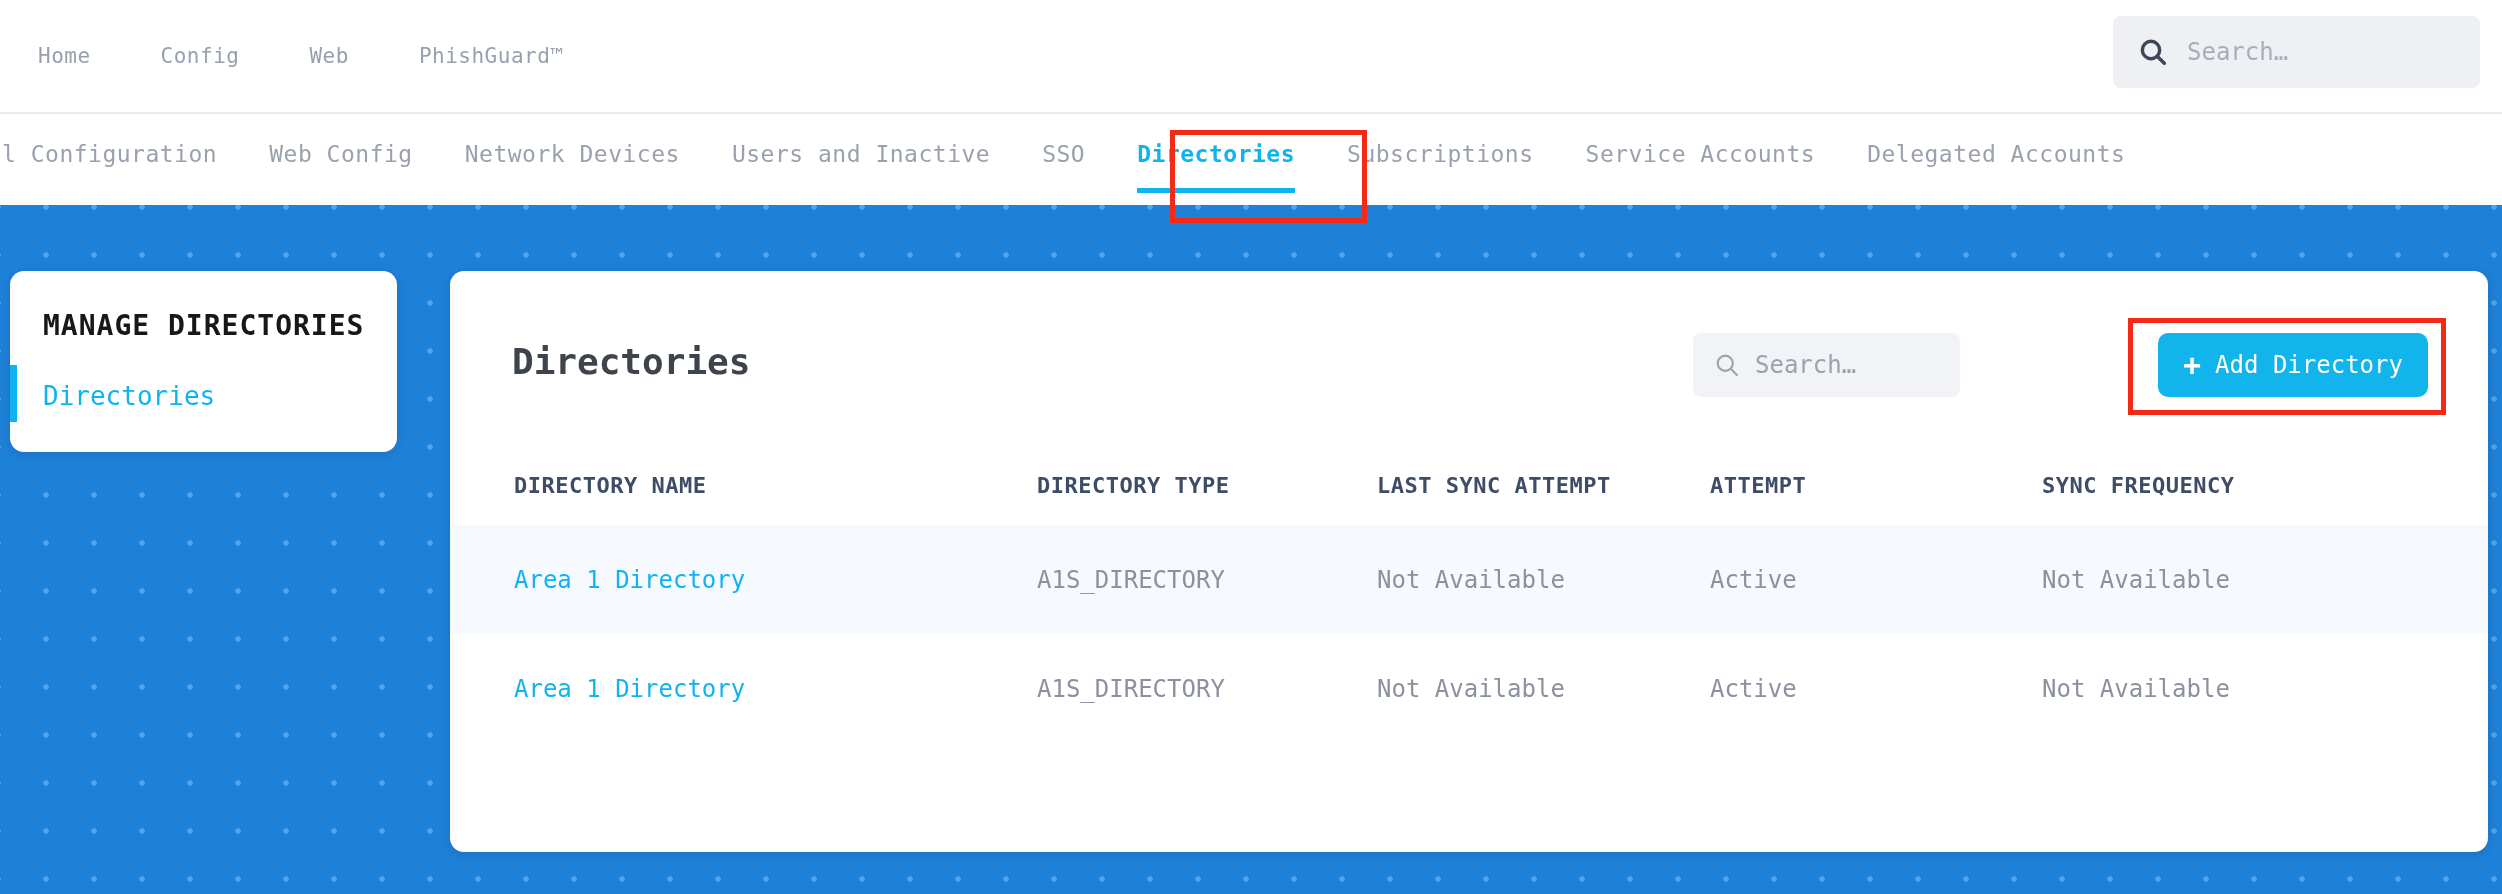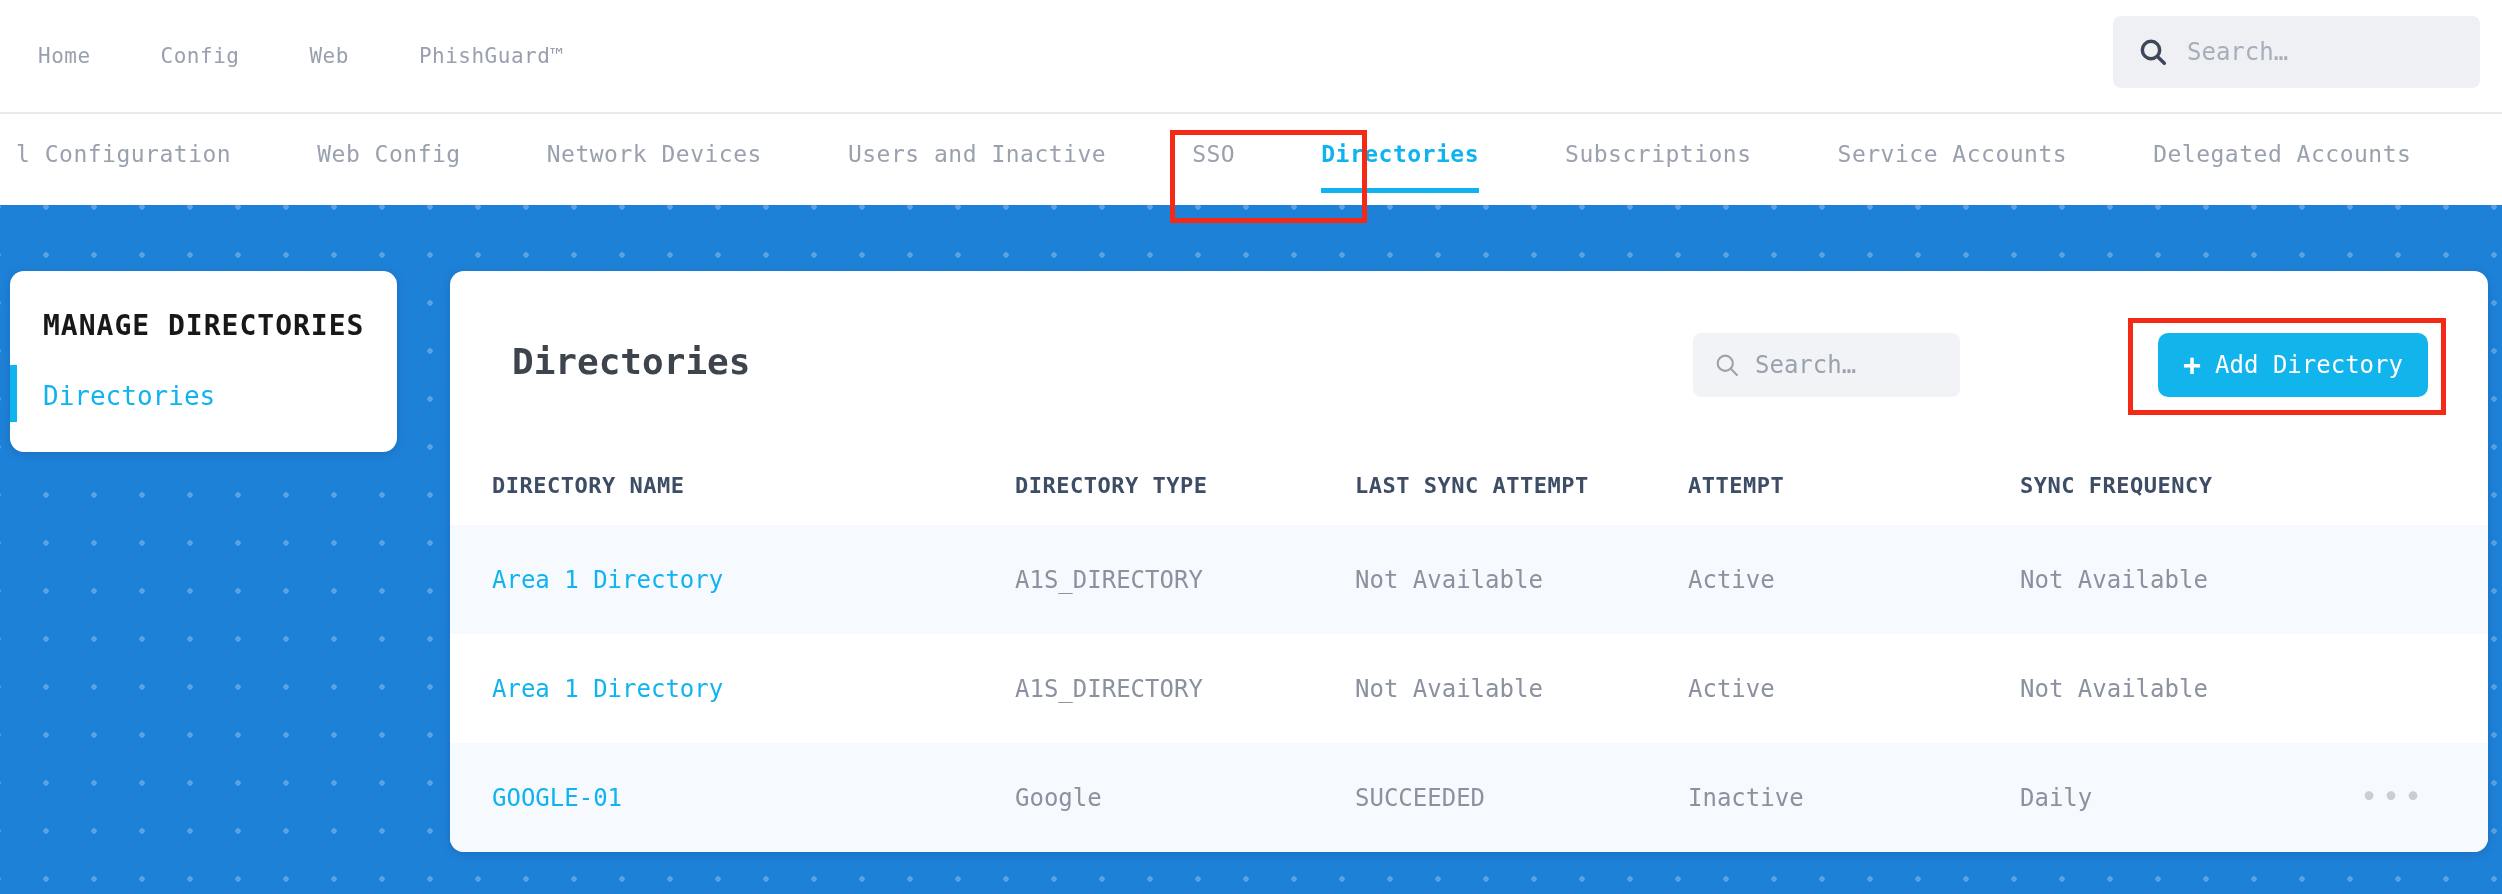--- a/index.html
+++ b/index.html
@@ -33,23 +33,22 @@
   .topsearch input {
     border:none; outline:none; background:transparent;
     font-family:inherit; font-size:24px; color:#5a6170; width:250px;
   }
   .topsearch input::placeholder { color:#a6adbb; }
 
   
   .tabsbar {
     position:absolute; left:0; top:112px; width:2502px; height:81px;
     background:#ffffff; border-top:2px solid #e9ebef;
-    display:flex; align-items:stretch; gap:86px; z-index:3;
+    display:flex; align-items:stretch; gap:52px; z-index:3;
     overflow:hidden;
-    padding-left:14px;
   }
   .tab {
     position:relative; display:flex; align-items:center; height:100%;
     font-size:23px; color:#9aa1ae; letter-spacing:0.5px;
     white-space:nowrap; cursor:pointer;
   }
   .tab:first-child { margin-left:2px; }
   .tab.active { color:#0fb3ef; font-weight:bold; }
   .tab.active::after {
     content:""; position:absolute; left:0; right:0; bottom:0; height:5px;
@@ -111,21 +110,21 @@
     color:#ffffff; font-family:inherit; font-size:24px;
     display:flex; align-items:center; justify-content:center; gap:14px;
     cursor:pointer; white-space:nowrap;
   }
   .add-btn .plus { font-size:30px; font-weight:bold; line-height:1; }
 
   .grid-row {
     display:grid;
     grid-template-columns:523px 340px 333px 332px 340px 1fr;
     align-items:center;
-    padding-left:42px;
+    padding-left:64px;
   }
   .thead {
     position:absolute; left:0; right:0; top:174px; height:80px;
   }
   .th {
     font-size:22px; font-weight:bold; color:#3e4d66; letter-spacing:0.5px;
     white-space:nowrap;
   }
   .tbody { position:absolute; left:0; right:0; top:254px; }
   .trow { height:109px; }
@@ -218,27 +217,19 @@
     <span class="td menu-cell"></span>
   </div>
         <div class="trow grid-row">
     <span class="td link">Area 1 Directory</span>
     <span class="td">A1S_DIRECTORY</span>
     <span class="td">Not Available</span>
     <span class="td">Active</span>
     <span class="td">Not Available</span>
     <span class="td menu-cell"></span>
   </div>
-        <div class="trow grid-row">
-    <span class="td link">GOOGLE-01</span>
-    <span class="td">Google</span>
-    <span class="td">SUCCEEDED</span>
-    <span class="td">Inactive</span>
-    <span class="td">Daily</span>
-    <span class="td menu-cell"><span class="row-menu">•••</span></span>
-  </div>
       </div>
   </section>
 
 </main>
 
 <div class="redbox redbox-tab"></div>
 <div class="redbox redbox-add"></div>
 
 </body></html>

